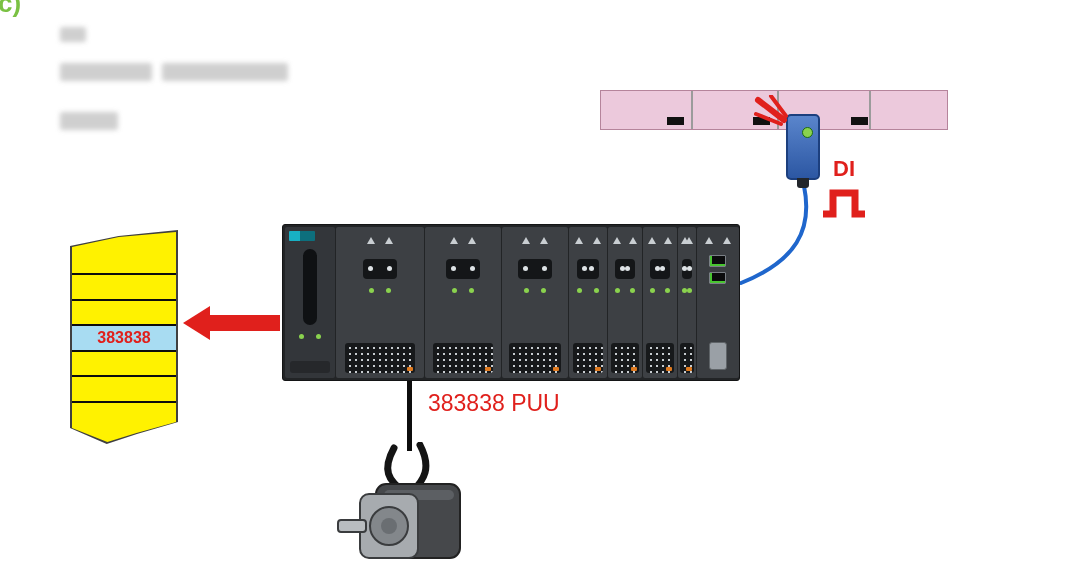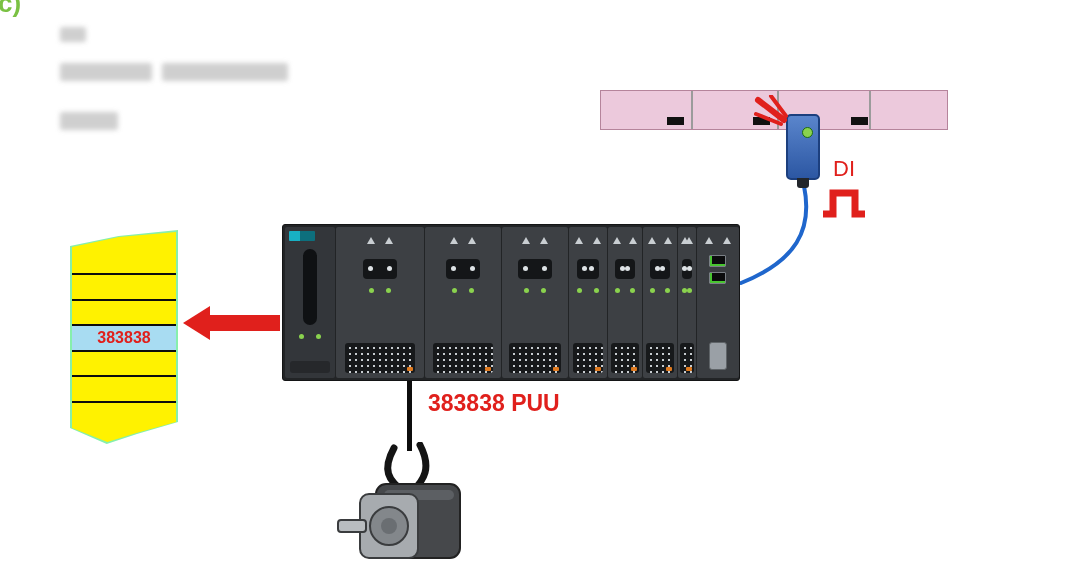--- a/index.html
+++ b/index.html
@@ -12,21 +12,21 @@
 
   
   .redacted{position:absolute;background:#c4c4c4;border-radius:2px;filter:blur(2.5px);opacity:.8;}
   .r1{left:60px;top:27px;width:26px;height:15px;}
   .r2a{left:60px;top:63px;width:92px;height:18px;}
   .r2b{left:162px;top:63px;width:126px;height:18px;}
   .r3{left:60px;top:112px;width:58px;height:18px;}
 
   
   .array-title{position:absolute;left:57px;top:190px;font-size:24px;font-weight:bold;color:#161616;}
-  .array-outer{position:absolute;left:70px;top:230px;width:108px;height:214px;background:#86efac;
+  .array-outer{position:absolute;left:70px;top:230px;width:108px;height:214px;background:#404040;
     clip-path:polygon(0px 16px,45% 6px,100% 0px,100% 192px,62% 204px,34% 214px,0px 198px);}
   .array-inner{position:absolute;inset:2px;background:var(--array-yellow,#fff200);
     clip-path:polygon(0px 15px,45% 5px,100% 0px,100% 190px,62% 201px,34% 210px,0px 196px);}
   .array-rows{position:absolute;left:0;right:0;top:18px;bottom:16px;display:flex;flex-direction:column;}
   .array-row{flex:1;border-bottom:2px solid #0d0d0d;display:flex;align-items:center;justify-content:center;}
   .array-row:last-child{border-bottom:none;}
   .array-row.highlight{background:var(--array-highlight-blue,#a8dcf2);
     color:var(--highlight-red,#e0201c);font-weight:bold;font-size:16px;}
 
   
@@ -81,21 +81,21 @@
   .network-module .m-conn{background:transparent;width:70%;height:34px;margin-top:10px;
     display:flex;flex-direction:column;gap:5px;align-items:center;}
   .network-module .m-conn::before,.network-module .m-conn::after{content:"";position:static;display:block;
     width:15px;height:10px;background:#0b0c0d;border:1px solid #7a8086;border-radius:1px;
     box-shadow:inset 2px -2px 0 #49c531;}
   .network-module .m-term{width:16px;height:26px;background:#9aa0a6;background-image:none;
     border:1px solid #5f6468;border-radius:3px;margin-bottom:8px;}
   .network-module .m-term::after{display:none;}
 
   
-  .puu-label{position:absolute;left:428px;top:390px;font-size:23px;font-weight:bold;color:var(--highlight-red,#e0201c);}
+  .puu-label{position:absolute;left:428px;top:390px;font-size:23px;font-weight:normal;color:var(--highlight-red,#e0201c);}
   .motor-line{position:absolute;left:407px;top:379px;width:5px;height:72px;background:#0d0d0d;}
   .motor-svg{position:absolute;left:332px;top:442px;z-index:1;}
 
   
   .conveyor{position:absolute;left:600px;top:90px;width:348px;height:40px;
     background:var(--conveyor-pink,#ecc9dc);border:1px solid #b5849b;box-sizing:border-box;z-index:1;}
   .conv-div{position:absolute;top:0;bottom:0;width:2px;background:#9b9b9b;}
   .cd1{left:90px;} .cd2{left:176px;} .cd3{left:268px;}
   .workpiece{position:absolute;bottom:4px;width:17px;height:8px;background:#111;}
   .wp1{left:66px;} .wp2{left:152px;} .wp3{left:250px;}
@@ -103,21 +103,21 @@
   
   .sensor{position:absolute;left:786px;top:114px;width:34px;height:66px;border-radius:5px;
     background:linear-gradient(180deg,#5a85cc,#2c57a3);border:2px solid #1c3f7e;box-sizing:border-box;z-index:3;}
   .sensor::after{content:"";position:absolute;top:11px;right:5px;width:9px;height:9px;border-radius:50%;
     background:var(--led-green,#49c531);border:1px solid #1d6b12;}
   .sensor-tip{position:absolute;left:797px;top:178px;width:12px;height:10px;background:#22262b;
     border-radius:0 0 3px 3px;z-index:3;}
   .flash-svg{position:absolute;left:754px;top:95px;z-index:4;}
 
   
-  .di-label{position:absolute;left:833px;top:156px;font-size:22px;font-weight:normal;color:var(--highlight-red,#e0201c);}
+  .di-label{position:absolute;left:833px;top:156px;font-size:22px;font-weight:bold;color:var(--highlight-red,#e0201c);}
   .pulse-svg{position:absolute;left:820px;top:188px;z-index:2;}
 
   
   .cable-svg{position:absolute;left:700px;top:175px;z-index:1;}
 </style>
 </head>
 <body>
 
 <div class="canvas">
 

